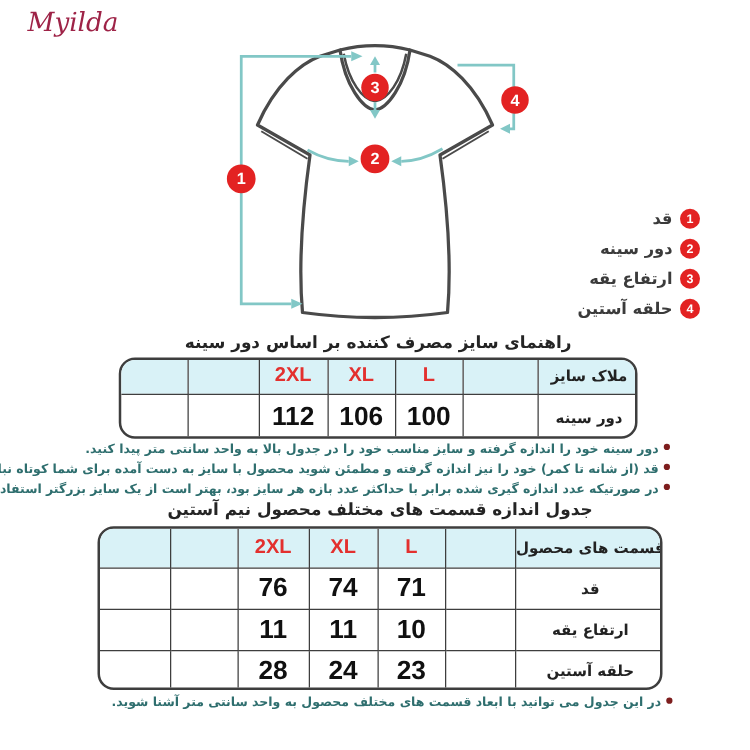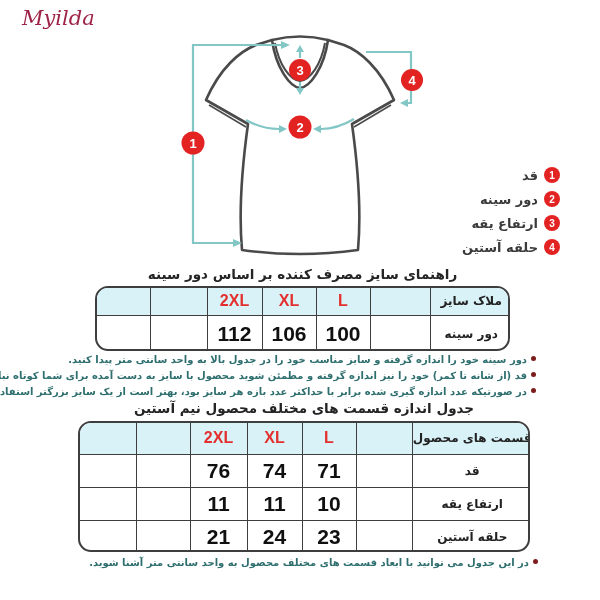--- a/index.html
+++ b/index.html
@@ -213,21 +213,21 @@
       <td></td>
       <td class="num">11</td>
       <td class="num">11</td>
       <td class="num">10</td>
       <td></td>
       <td class="row-label">ارتفاع یقه</td>
     </tr>
     <tr style="height:33px">
       <td></td>
       <td></td>
-      <td class="num">21</td>
+      <td class="num">28</td>
       <td class="num">24</td>
       <td class="num">23</td>
       <td></td>
       <td class="row-label">حلقه آستین</td>
     </tr>
   </tbody>
     </table>
 </div>
 
 <div class="footnote">

